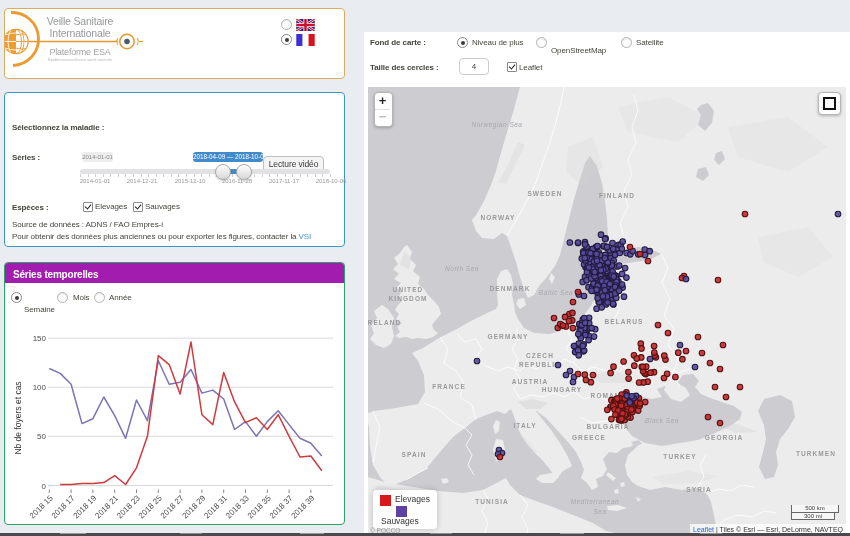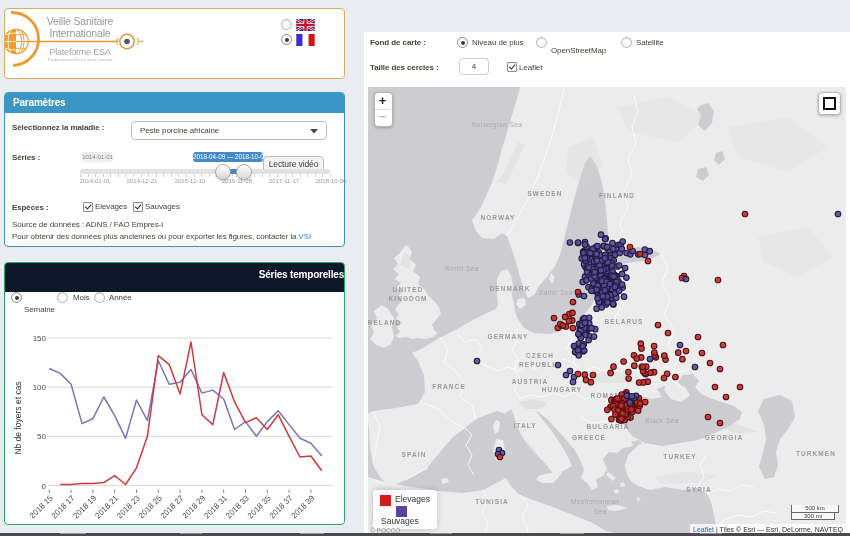--- a/index.html
+++ b/index.html
@@ -5,21 +5,21 @@
   html,body{margin:0;padding:0;}
   body{width:850px;height:536px;overflow:hidden;background:#e9edf2;font-family:"Liberation Sans",sans-serif;position:relative;}
   .abs{position:absolute;}
   #logobox{left:4px;top:8px;width:339px;height:69px;background:#fff;border:1px solid #ddaa5e;border-radius:4px;}
   #desc{left:143px;top:5px;width:125px;font-size:8px;font-weight:bold;color:#45453e;line-height:11.4px;letter-spacing:-0.1px;}
   .panel{left:4px;width:339px;background:#fff;border-radius:4px;}
   .phead{position:absolute;left:0;top:0;right:0;color:#fff;font-size:10px;font-weight:bold;padding-left:8px;letter-spacing:-0.2px;}
   #params{top:92px;height:153px;border:1px solid #3c96c5;}
   #params .phead{background:#3c96c5;height:20px;line-height:20px;border-radius:3px 3px 0 0;}
   #series{top:262px;height:261px;border:1px solid #2ba266;}
-  #series .phead{background:#0f172a;height:29px;line-height:23px;border-radius:3px 3px 0 0;text-align:right;}
+  #series .phead{background:#a21caf;height:20px;line-height:23px;border-radius:3px 3px 0 0;}
   .lbl{font-size:8px;font-weight:bold;color:#45453e;letter-spacing:-0.1px;white-space:nowrap;}
   .txt{font-size:8px;color:#45453e;letter-spacing:-0.1px;white-space:nowrap;}
   .radio-o{width:9px;height:9px;border-radius:50%;background:#fdfdfd;border:1px solid #b3b3b3;box-shadow:inset 0 1px 1px rgba(0,0,0,.1);}
   .radio-sel{width:9px;height:9px;border-radius:50%;background:#fdfdfd;border:1px solid #8a8a8a;}
   .radio-sel:after{content:"";position:absolute;left:2.5px;top:2.5px;width:4px;height:4px;border-radius:50%;background:#3a3a3a;}
   .cb{width:8px;height:8px;background:#fff;border:1px solid #8a8a8a;border-radius:1px;}
   .cb:after{content:"";position:absolute;left:1.5px;top:0px;width:3px;height:5px;border-right:1.3px solid #222;border-bottom:1.3px solid #222;transform:rotate(40deg);}
   #rightpanel{left:364px;top:8px;width:486px;height:511px;background:#fff;margin-top:24px;}
   #map{left:4px;top:55px;width:478px;height:449px;background:#cdcdd1;overflow:hidden;}
   #bottombar{left:0;top:533px;width:850px;height:3px;background:#4a4a4e;}
@@ -57,27 +57,21 @@
 <path d="M30,0 V39 M0,19.5 H60" stroke="#c8102e" stroke-width="8"></path>
 </svg>
 <svg class="abs" style="left:291px;top:25px;" width="19" height="12" viewBox="0 0 60 39">
 <rect width="60" height="39" fill="#fff"></rect>
 <rect width="20" height="39" fill="#3d2fd0"></rect>
 <rect x="40" width="20" height="39" fill="#d6131c"></rect>
 </svg>
 </div>
 
 <div id="params" class="abs panel">
-  <div class="phead">Paramètres</div>
   <div class="abs lbl" style="left:7px;top:30px;">Sélectionnez la maladie :</div>
-  <div class="abs" style="left:126px;top:28px;width:186px;height:17px;border:1px solid #bbb;border-radius:4px;font-size:8px;color:#45453e;line-height:17px;padding-left:8px;letter-spacing:-0.1px;">Peste porcine africaine
-    <svg class="abs" style="right:8px;top:7px;" width="8" height="5">
-        <path d="M0 0 L8 0 L4 4.5 Z" fill="#444"></path>
-      </svg>
-  </div>
   <div class="abs lbl" style="left:7px;top:60px;">Séries :</div>
 <div class="abs" style="left:77px;top:59px;width:31px;height:10px;background:#ededed;border-radius:3px;font-size:6px;color:#8a8a8a;text-align:center;line-height:10px;white-space:nowrap;">2014-01-01</div>
 <div class="abs" style="left:188px;top:59px;width:70px;height:10px;background:#428bca;border-radius:3px;font-size:6.3px;color:#fff;text-align:center;line-height:10px;white-space:nowrap;overflow:hidden;">2018-04-09 — 2018-10-06</div>
 <div class="abs" style="left:258px;top:63px;width:59px;height:15px;background:#f4f4f4;border:1px solid #bdbdbd;border-radius:4px;font-size:8.5px;color:#3a3a3a;text-align:center;line-height:15px;letter-spacing:-0.1px;white-space:nowrap;">Lecture vidéo</div>
 <div class="abs" style="left:75px;top:76px;width:250px;height:5px;background:#e2e2e4;border-radius:3px;"></div>
 <div class="abs" style="left:75px;top:81px;width:1px;height:3px;background:#cfcfcf;"></div>
     <div class="abs" style="left:83px;top:81px;width:1px;height:3px;background:#cfcfcf;"></div>
     <div class="abs" style="left:90px;top:81px;width:1px;height:3px;background:#cfcfcf;"></div>
     <div class="abs" style="left:98px;top:81px;width:1px;height:3px;background:#cfcfcf;"></div>
     <div class="abs" style="left:105px;top:81px;width:1px;height:3px;background:#cfcfcf;"></div>

